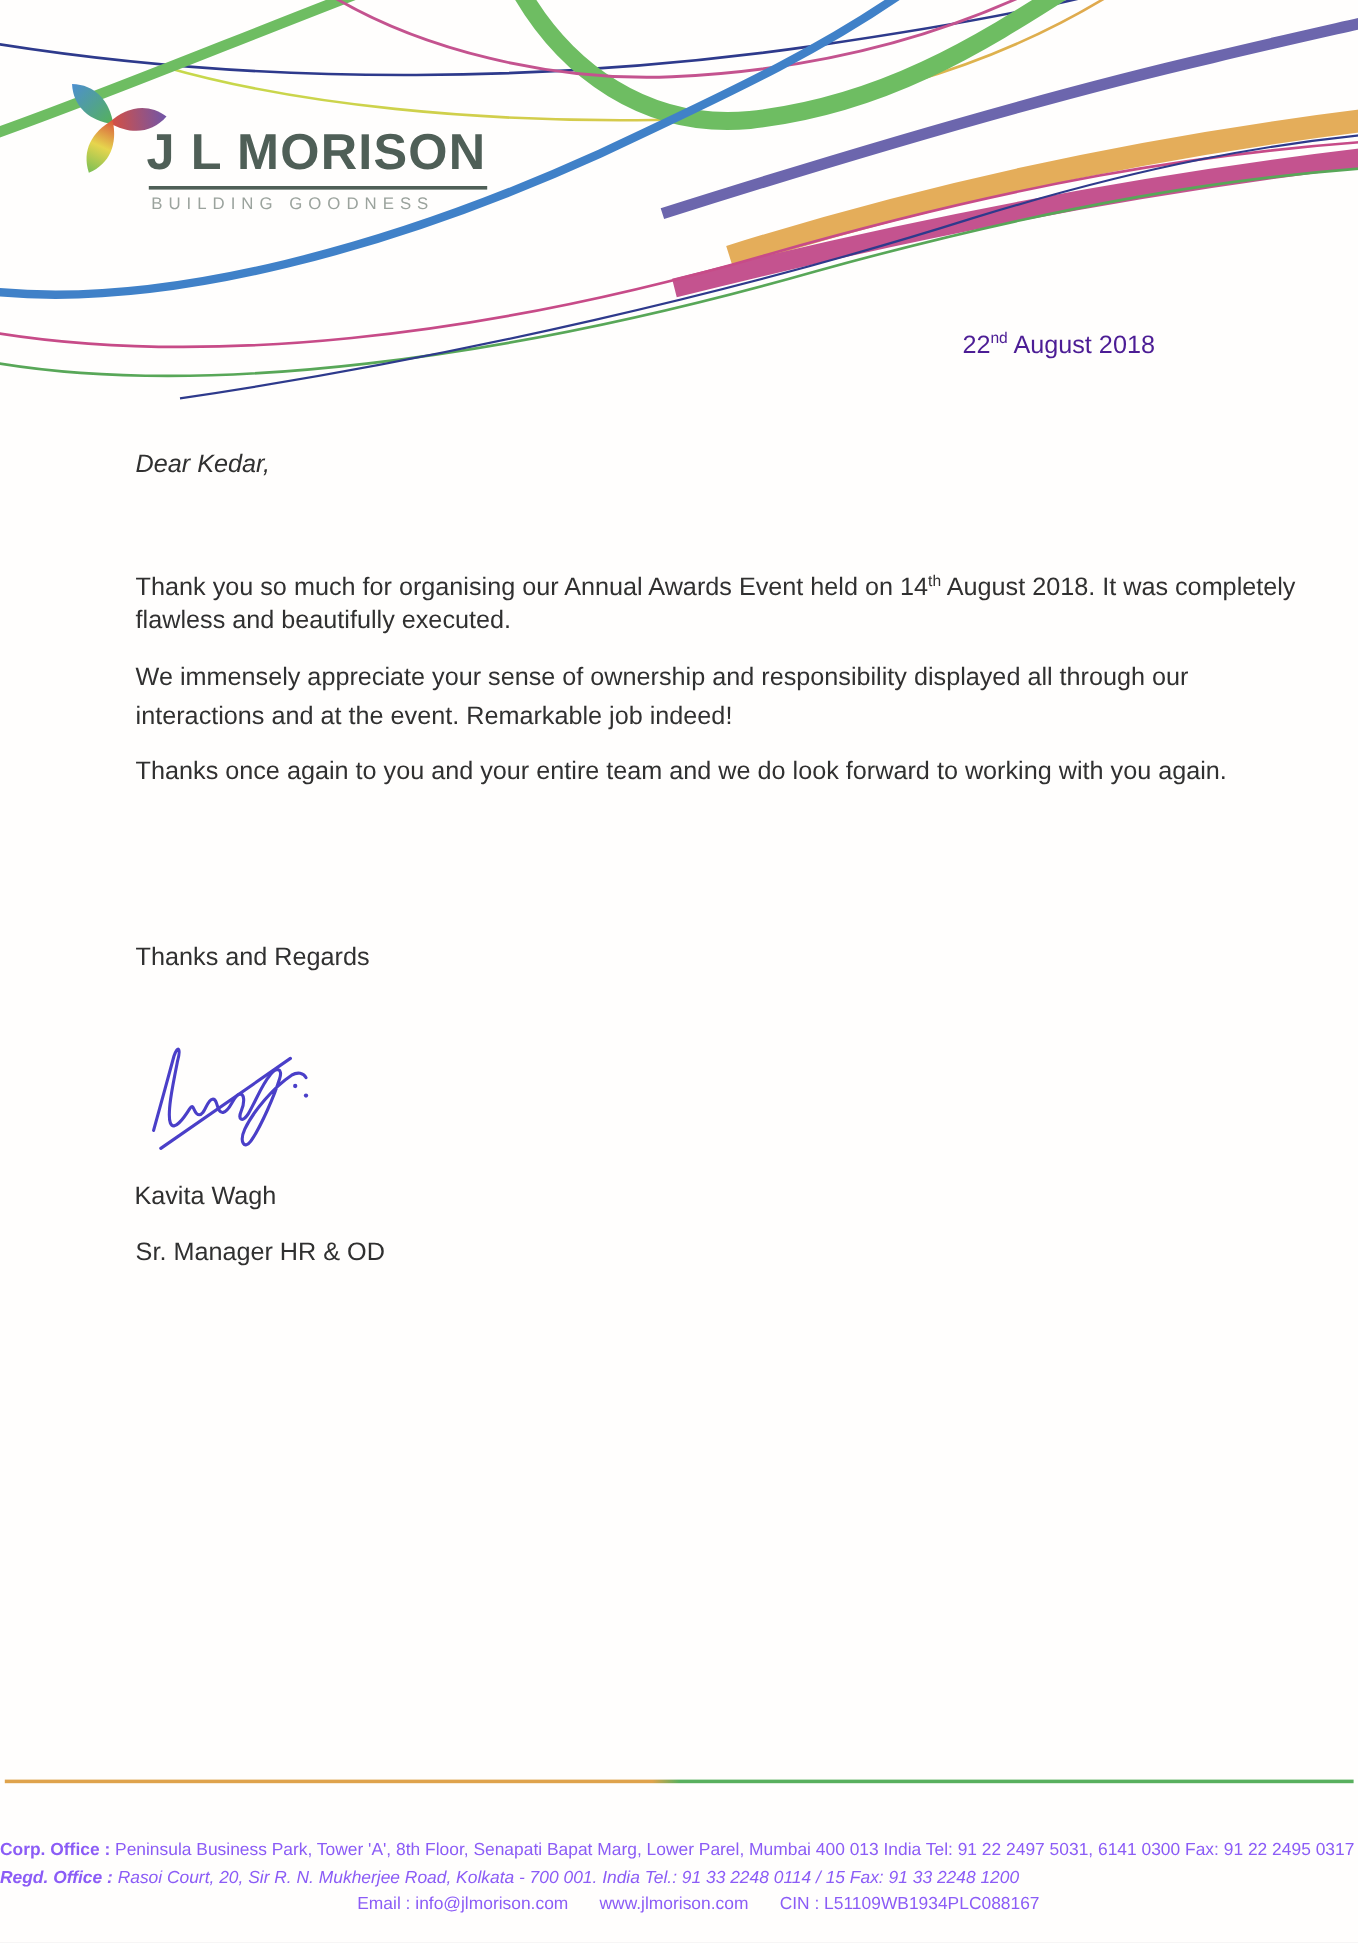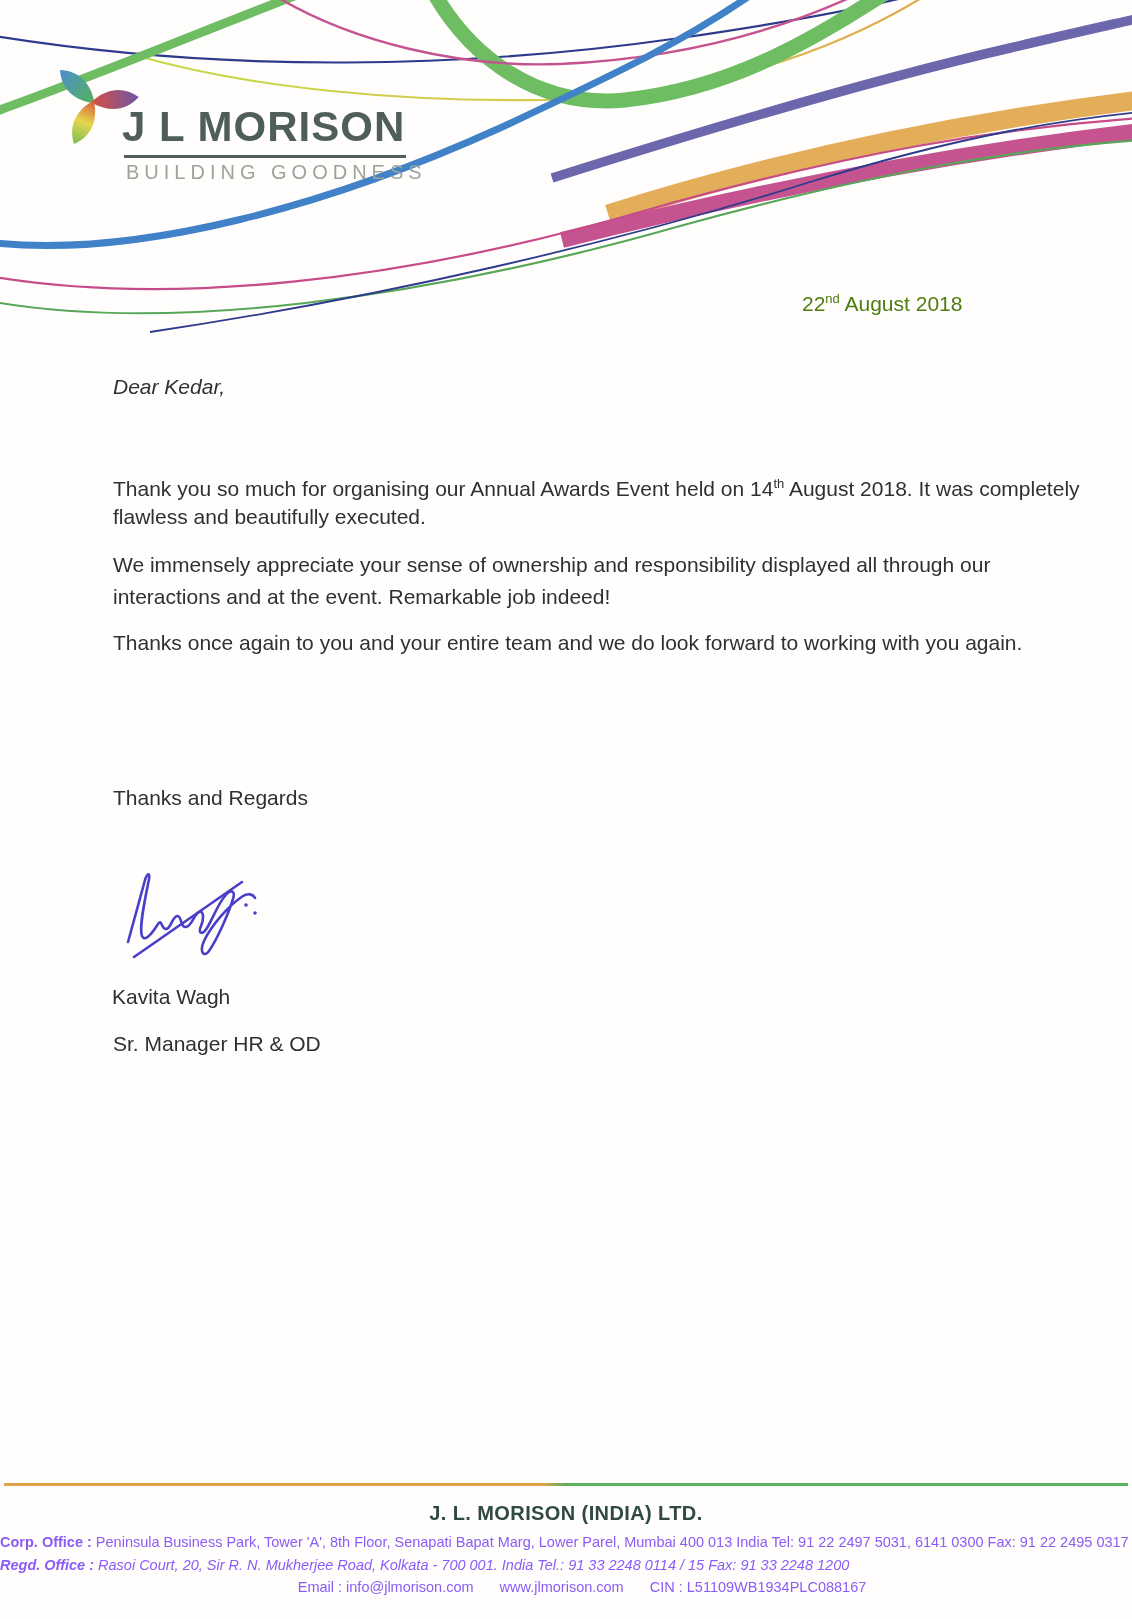--- a/index.html
+++ b/index.html
@@ -17,24 +17,24 @@
   .ribbons{left:0;top:0;width:1132px;height:360px;pointer-events:none;}
   .logo-icon{left:44px;top:60px;width:100px;height:100px;}
   .wordmark{
     left:122px;top:104px;
     font-size:42px;font-weight:bold;letter-spacing:1px;
     color:#4f5f57;line-height:46px;white-space:nowrap;
   }
   .wordmark-underline{left:124px;top:155px;width:282px;height:2.5px;background:#4f5f57;}
   .tagline{
     left:126px;top:161px;
-    font-size:20px;letter-spacing:5px;color:#9ba39d;white-space:nowrap;
+    font-size:14px;letter-spacing:5px;color:#9ba39d;white-space:nowrap;
   }
   
-  .date-line{left:802px;top:274px;font-size:21px;color:#4d7c0f;white-space:nowrap;margin-top:17px;}
+  .date-line{left:802px;top:274px;font-size:21px;color:#4c1d95;white-space:nowrap;}
   .date-line sup{font-size:13px;}
   .body-text{font-size:21px;line-height:32px;white-space:nowrap;color:#303030;}
   .body-text sup{font-size:13px;}
   .salutation{left:113px;top:371px;font-style:italic;}
   .p1l1{left:113px;top:468px;}
   .p1l2{left:113px;top:501px;}
   .p2l1{left:113px;top:549px;}
   .p2l2{left:113px;top:581px;}
   .p3{left:113px;top:627px;}
   .closing{left:113px;top:782px;}
@@ -142,21 +142,20 @@
       <path d="M 16,101 L 124,26"></path>
     </g>
     <circle cx="128" cy="49" r="1.8" fill="#4a3fc8"></circle>
     <circle cx="137" cy="57" r="1.8" fill="#4a3fc8"></circle>
   </svg>
 
   <div class="abs body-text sig-name">Kavita Wagh</div>
   <div class="abs body-text sig-title">Sr. Manager HR &amp; OD</div>
 
   <div class="abs footer-divider"></div>
-  <div class="abs footer-company">J. L. MORISON (INDIA) LTD.</div>
   <div class="abs footer-line footer-corp"><b>Corp. Office :</b><span> Peninsula Business Park, Tower 'A', 8th Floor, Senapati Bapat Marg, Lower Parel, Mumbai 400 013 India  Tel: 91 22 2497 5031, 6141 0300  Fax: 91 22 2495 0317</span></div>
   <div class="abs footer-line footer-regd"><b>Regd. Office :</b><span> Rasoi Court, 20, Sir R. N. Mukherjee Road, Kolkata - 700 001. India  Tel.: 91 33 2248 0114 / 15 Fax: 91 33 2248 1200</span></div>
   <div class="abs footer-line footer-contact">
     <span>Email : info@jlmorison.com</span>
     <span>www.jlmorison.com</span>
     <span>CIN : L51109WB1934PLC088167</span>
   </div>
 
 </div>
 

